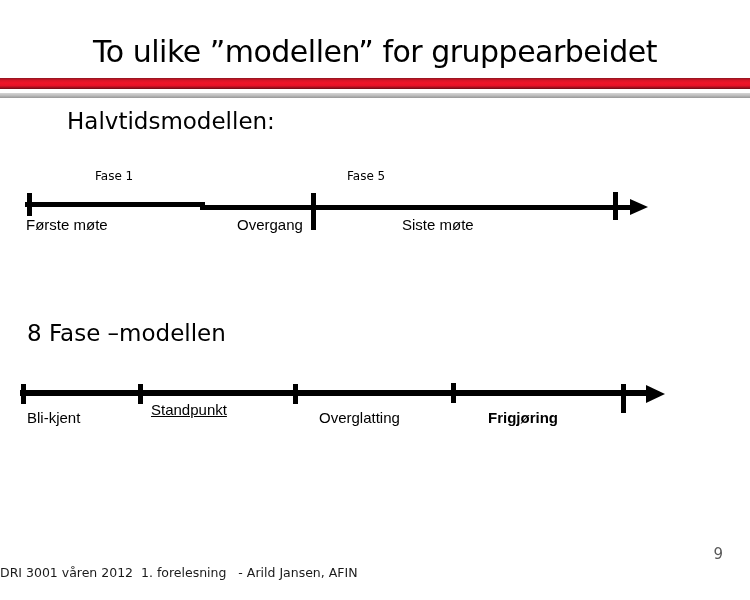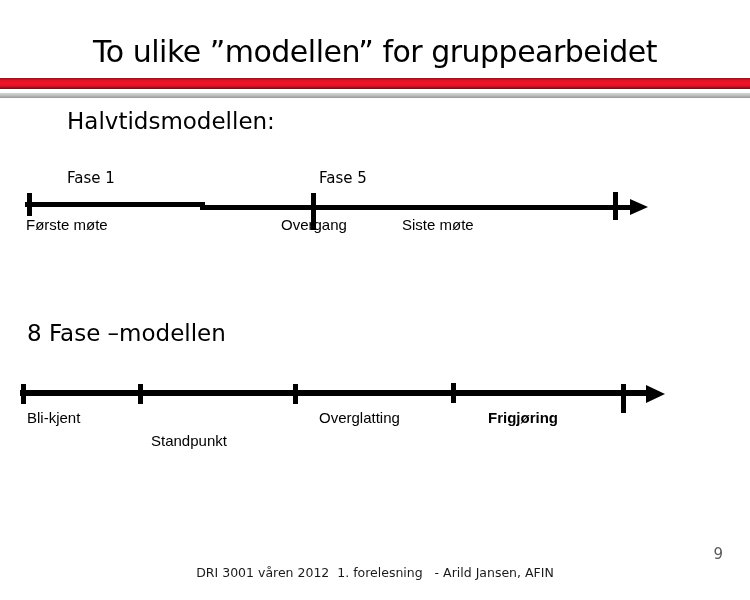--- a/index.html
+++ b/index.html
@@ -25,40 +25,41 @@
   .bar-silver{
     top:93px;left:0;width:750px;height:5px;
     background:linear-gradient(to bottom,#d6d6d6 0%,#bdbdbd 50%,#979797 100%);
   }
   .section-heading{
     font-size:23px;
     color:#000;
     white-space:nowrap;
   }
   .phase-label{
-    font-size:15px;
+    font-size:12px;
     white-space:nowrap;
+    margin-left:28px;
   }
   .milestone-label{
     font-family:"Liberation Sans", sans-serif;
     font-size:15px;
     white-space:nowrap;
     text-align:center;
   }
   .tl-line{background:#000;}
   .tl-tick{background:#000;width:5px;}
   .tl-arrow{
     width:0;height:0;
     border-top:8px solid transparent;
     border-bottom:8px solid transparent;
     border-left:18px solid #000;
   }
   .footer-text{
     top:565px;left:0;right:0;
-    text-align:center;
+    text-align:left;
     font-size:12.5px;
     white-space:pre;
     color:#1a1a1a;
   }
   .page-number{
     top:545px;right:27px;
     font-size:15px;
     color:#595959;
   }
 </style>
@@ -79,37 +80,37 @@
   <div class="abs tl-line" style="left:25px;top:202px;width:180px;height:5px;"></div>
   <div class="abs tl-line" style="left:200px;top:205px;width:432px;height:5px;"></div>
 
   <div class="abs tl-tick" style="left:27px;top:193px;height:23px;"></div>
   <div class="abs tl-tick" style="left:311px;top:193px;height:37px;"></div>
   <div class="abs tl-tick" style="left:613px;top:192px;height:28px;"></div>
 
   <div class="abs tl-arrow" style="left:630px;top:199px;"></div>
 
   <div class="abs milestone-label" style="left:26px;top:216px;">Første møte</div>
-  <div class="abs milestone-label" style="left:237px;top:216px;margin-left:44px;">Overgang</div>
+  <div class="abs milestone-label" style="left:237px;top:216px;">Overgang</div>
   <div class="abs milestone-label" style="left:402px;top:216px;">Siste møte</div>
 </div>
 
 <div class="abs section-heading" style="left:27px;top:320px;">8 Fase –modellen</div>
 
 <div>
   <div class="abs tl-line" style="left:20px;top:390px;width:627px;height:6px;"></div>
 
   <div class="abs tl-tick" style="left:21px;top:384px;height:20px;"></div>
   <div class="abs tl-tick" style="left:138px;top:384px;height:20px;"></div>
   <div class="abs tl-tick" style="left:293px;top:384px;height:20px;"></div>
   <div class="abs tl-tick" style="left:451px;top:383px;height:20px;"></div>
   <div class="abs tl-tick" style="left:621px;top:384px;height:29px;"></div>
 
   <div class="abs tl-arrow" style="left:646px;top:385px;border-top-width:9px;border-bottom-width:9px;border-left-width:19px;"></div>
 
   <div class="abs milestone-label" style="left:27px;top:409px;">Bli-kjent</div>
-  <div class="abs milestone-label" style="left:151px;top:432px;">Standpunkt</div>
+  <div class="abs milestone-label" style="left:151px;top:401px;text-decoration:underline;">Standpunkt</div>
   <div class="abs milestone-label" style="left:319px;top:409px;">Overglatting</div>
   <div class="abs milestone-label" style="left:488px;top:409px;font-weight:bold;">Frigjøring</div>
 </div>
 
 <div class="abs footer-text">DRI 3001 våren 2012  1. forelesning   - Arild Jansen, AFIN</div>
 <div class="abs page-number">9</div>
 
 </body></html>

